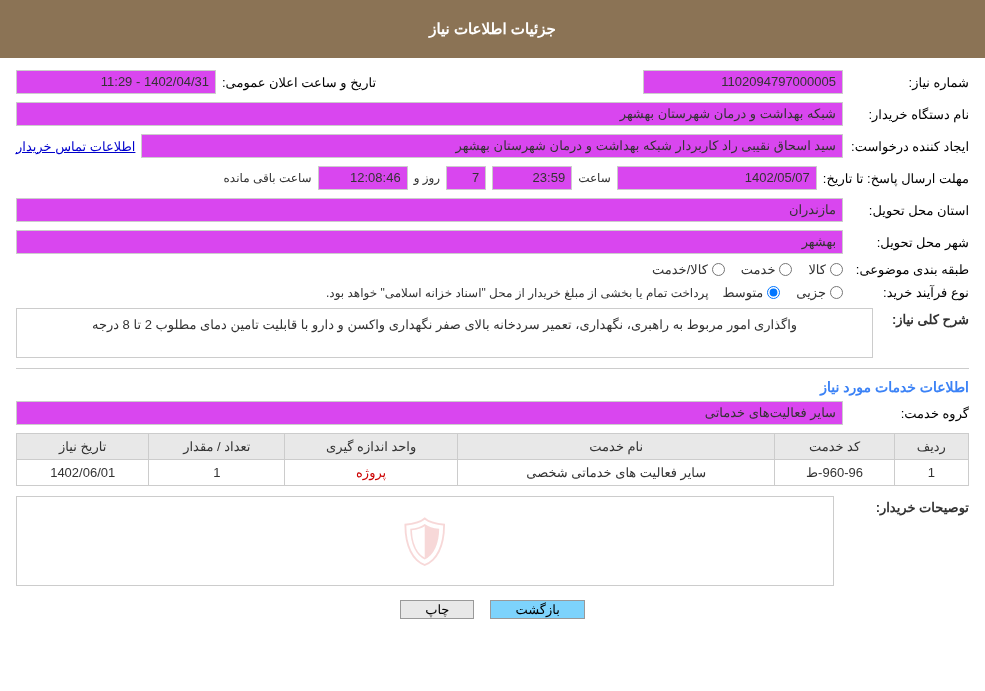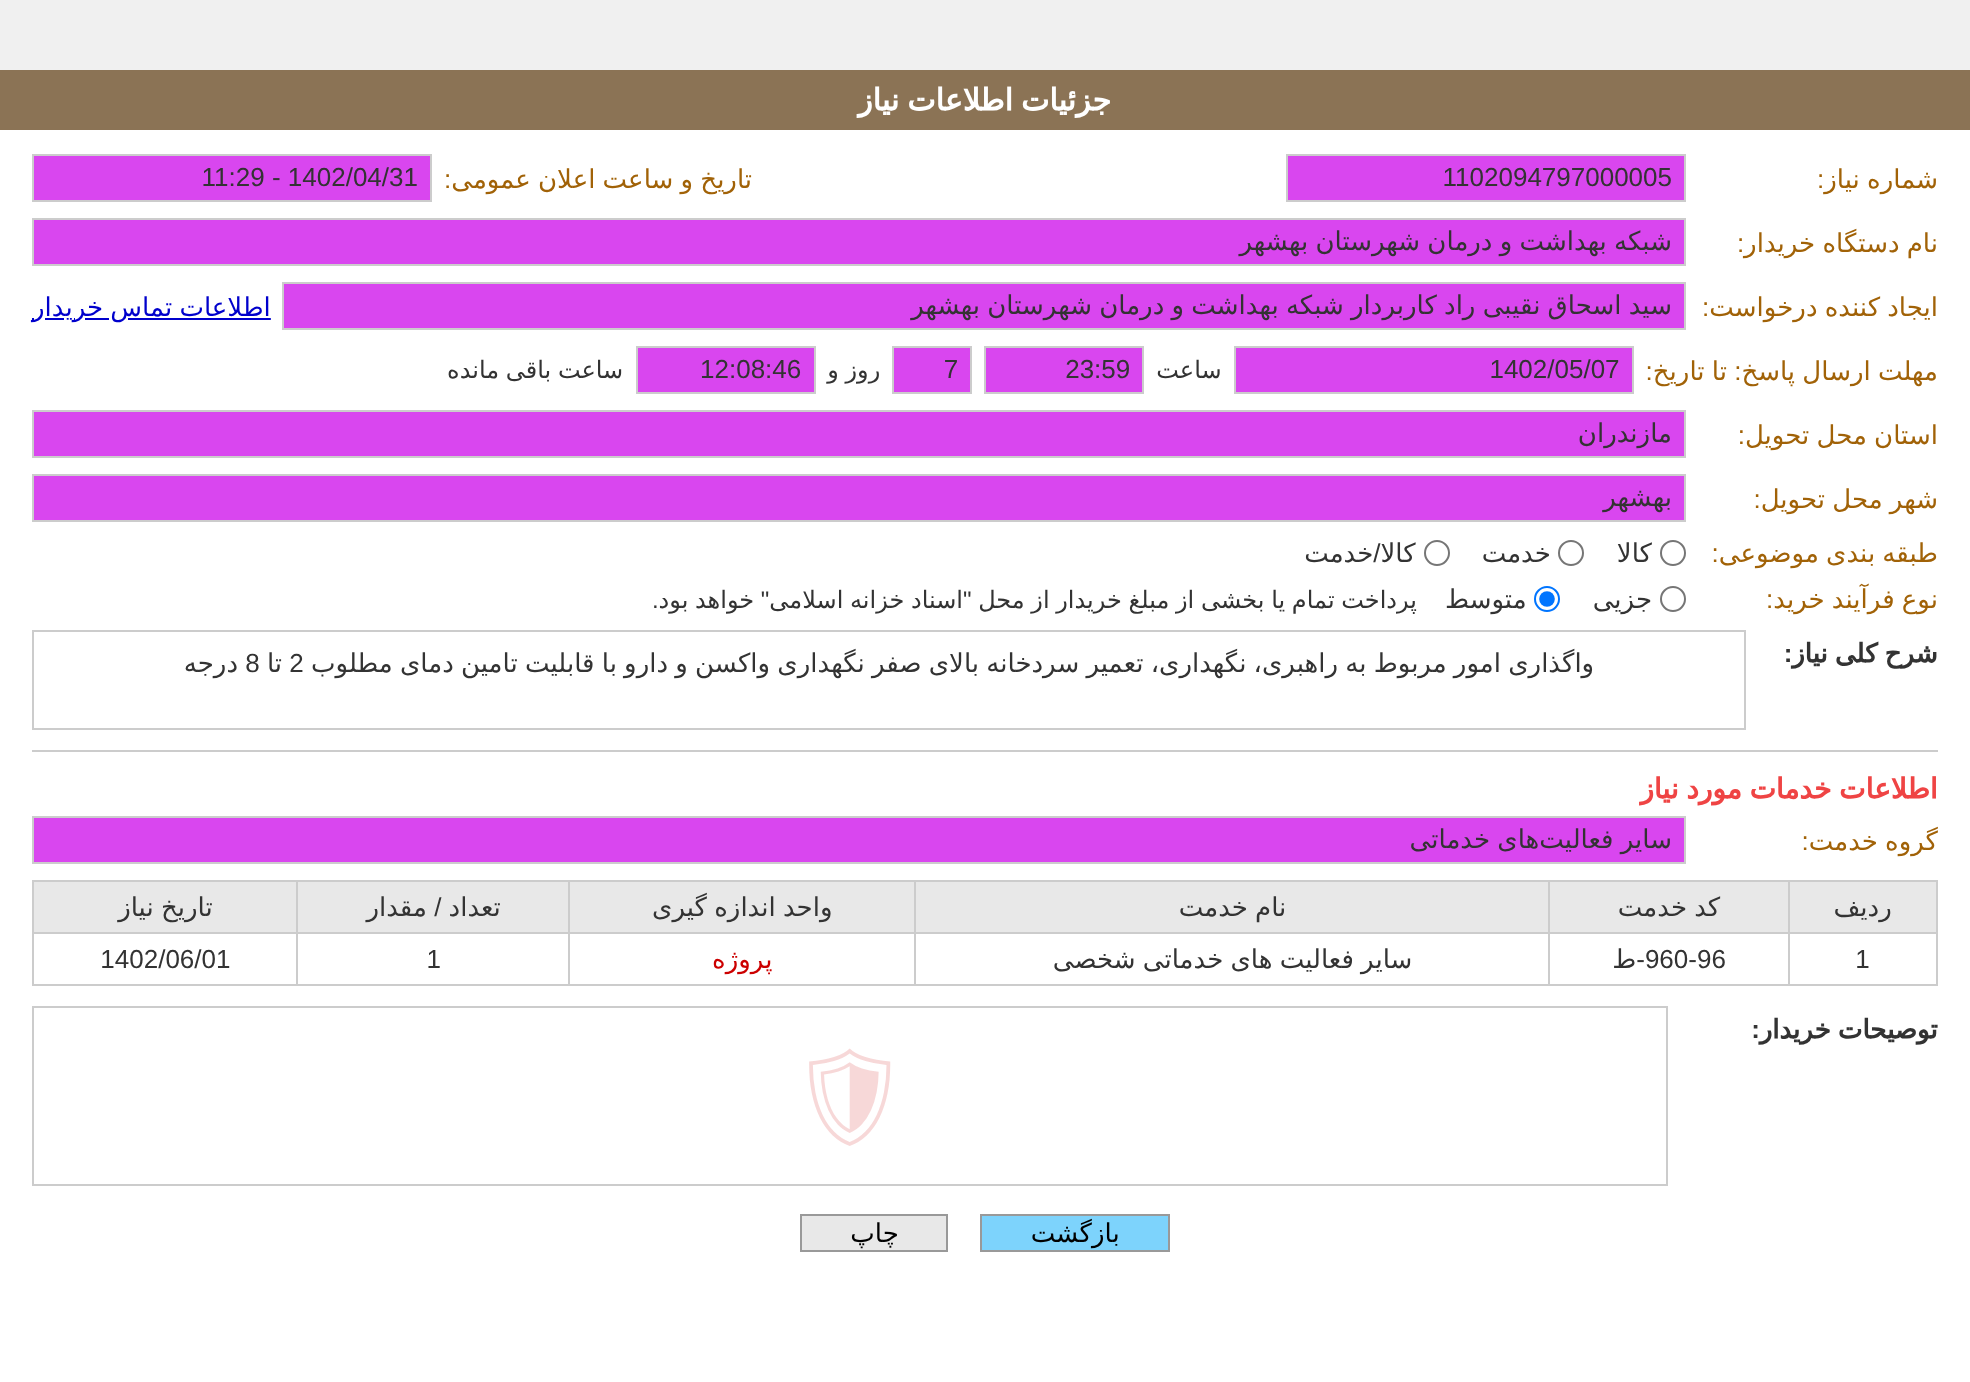--- a/index.html
+++ b/index.html
@@ -13,36 +13,35 @@
     .page-wrapper {
       max-width: 985px;
       margin: 0 auto;
       background: #fff;
       min-height: 691px;
     }
     .header-bar {
       background: #8B7355;
       color: #fff;
       text-align: center;
-      padding: 6px;
+      padding: 20px;
       font-size: 15px;
       font-weight: bold;
-      margin-top: 35px;
     }
     .content {
       padding: 12px 16px;
     }
     .row {
       display: flex;
       align-items: center;
       margin-bottom: 8px;
       gap: 6px;
     }
     .label {
-      color: #a16207;
+      color: #000000;
       white-space: nowrap;
       font-weight: normal;
       min-width: 120px;
       text-align: right;
     }
     .value-box {
       border: 1px solid #ccc;
       padding: 3px 6px;
       background: #d946ef;
       min-height: 24px;
@@ -68,21 +67,21 @@
     }
     .radio-item {
       display: flex;
       align-items: center;
       gap: 4px;
     }
     .section-header {
       font-weight: bold;
       font-size: 14px;
       margin: 10px 0 6px 0;
-      color: #ef4444;
+      color: #3b82f6;
     }
     table.service-table {
       width: 100%;
       border-collapse: collapse;
       margin-bottom: 10px;
     }
     table.service-table th {
       background: #e8e8e8;
       border: 1px solid #ccc;
       padding: 5px 8px;

